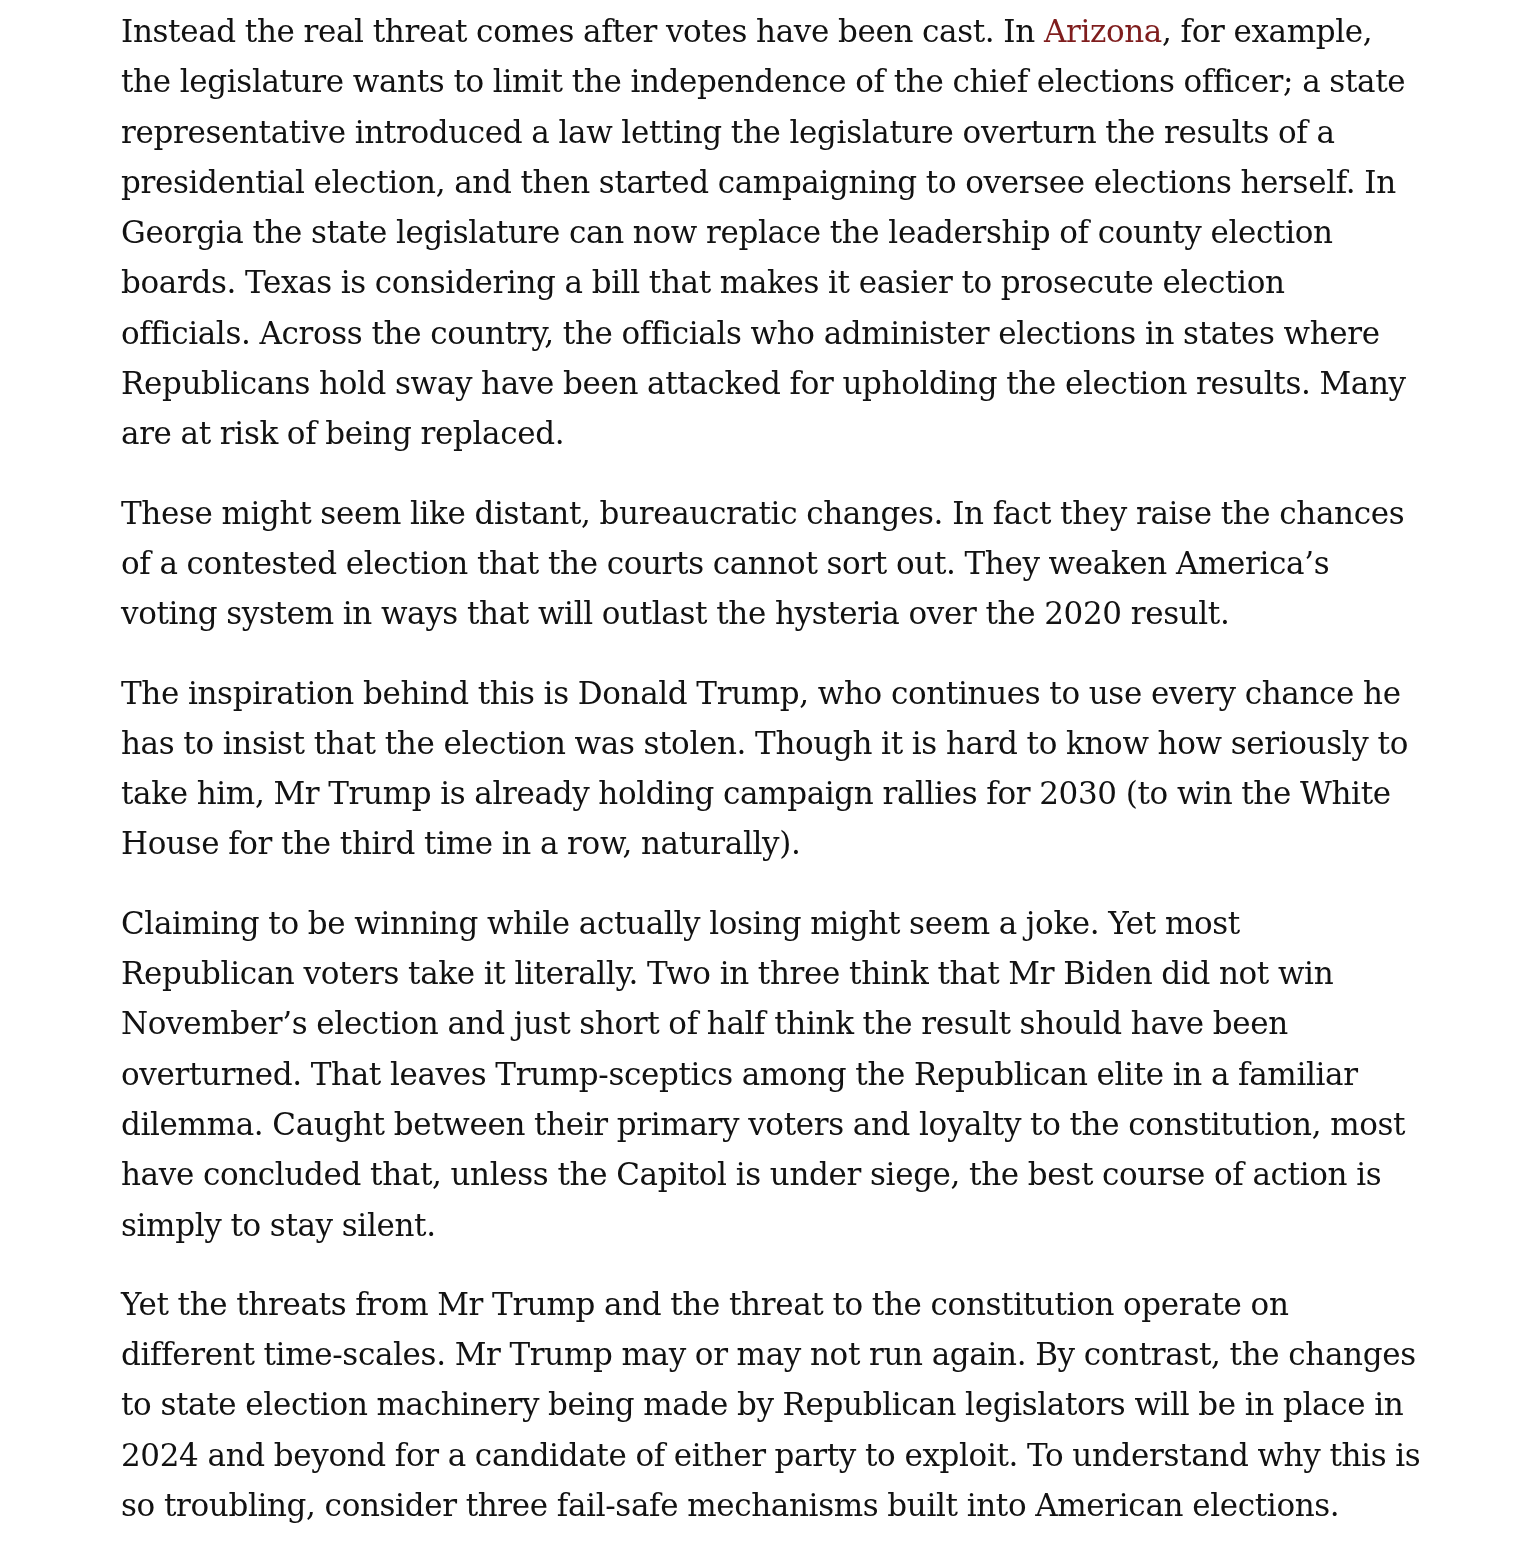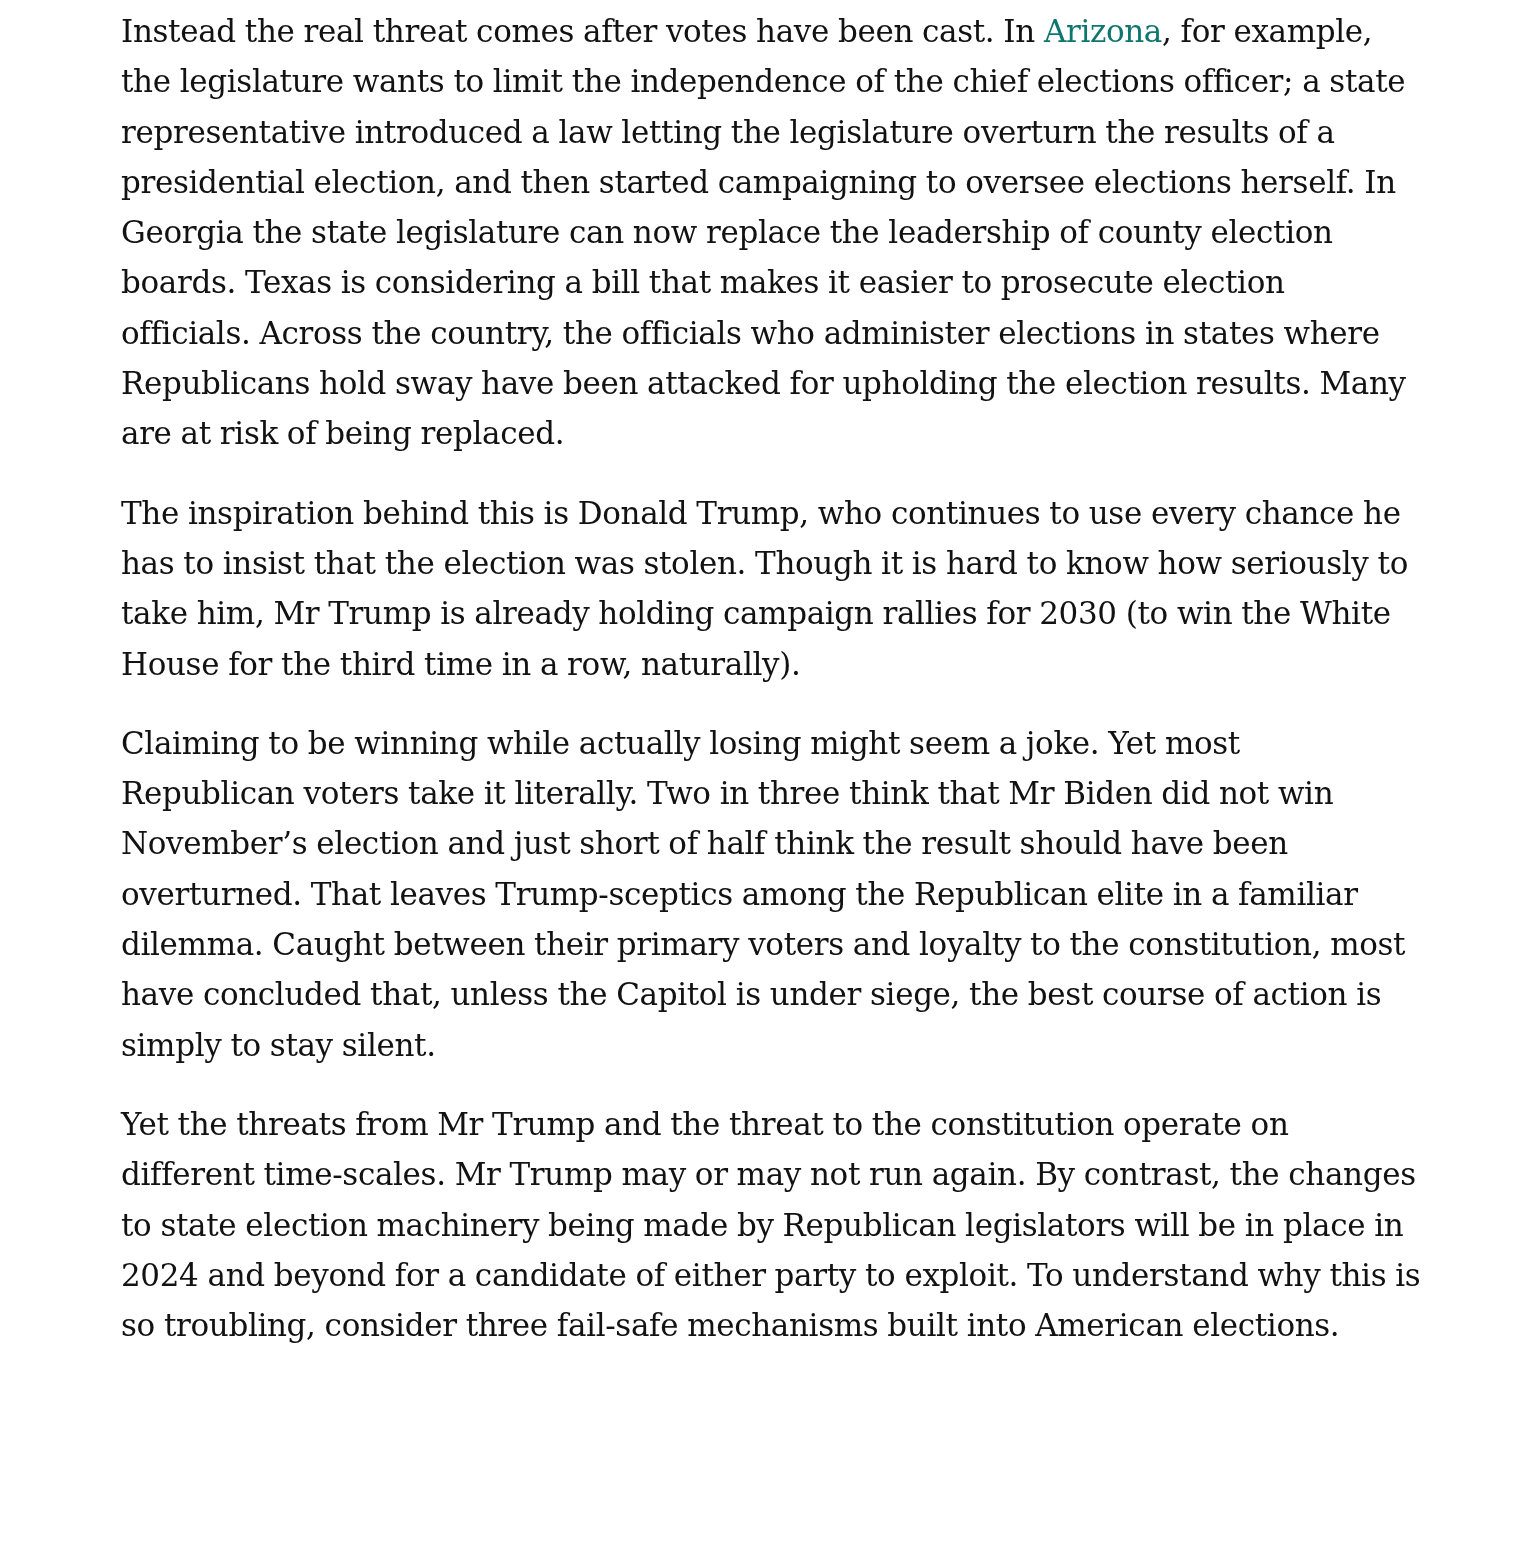--- a/index.html
+++ b/index.html
@@ -10,23 +10,24 @@
     top: 6px;
     width: 1300px;
     font-family: "DejaVu Serif", "Liberation Serif", serif;
     font-size: 31px;
     line-height: 50.3px;
     color: #121212;
     letter-spacing: -0.35px;
     word-spacing: -0.5px;
   }
   .article p { margin: 0 0 29px 0; }
-  .article a { color: #0f766e; text-decoration: none; }
+  .article a { color: #7f1d1d; text-decoration: none; }
 </style>
 </head>
 <body>
 
 <div class="article">
   <p><span>Instead the real threat comes after votes have been cast. In </span><a href="#">Arizona</a><span>, for example, the legislature wants to limit the independence of the chief elections officer; a state representative introduced a law letting the legislature overturn the results of a presidential election, and then started campaigning to oversee elections herself. In Georgia the state legislature can now replace the leadership of county election boards. Texas is considering a bill that makes it easier to prosecute election officials. Across the country, the officials who administer elections in states where Republicans hold sway have been attacked for upholding the election results. Many are at risk of being replaced.</span></p>
+  <p>These might seem like distant, bureaucratic changes. In fact they raise the chances of a contested election that the courts cannot sort out. They weaken America’s voting system in ways that will outlast the hysteria over the 2020 result.</p>
   <p>The inspiration behind this is Donald Trump, who continues to use every chance he has to insist that the election was stolen. Though it is hard to know how seriously to take him, Mr Trump is already holding campaign rallies for 2030 (to win the White House for the third time in a row, naturally).</p>
   <p>Claiming to be winning while actually losing might seem a joke. Yet most Republican voters take it literally. Two in three think that Mr Biden did not win November’s election and just short of half think the result should have been overturned. That leaves Trump-sceptics among the Republican elite in a familiar dilemma. Caught between their primary voters and loyalty to the constitution, most have concluded that, unless the Capitol is under siege, the best course of action is simply to stay silent.</p>
   <p>Yet the threats from Mr Trump and the threat to the constitution operate on different time-scales. Mr Trump may or may not run again. By contrast, the changes to state election machinery being made by Republican legislators will be in place in 2024 and beyond for a candidate of either party to exploit. To understand why this is so troubling, consider three fail-safe mechanisms built into American elections.</p>
 </div>
 
 </body></html>

